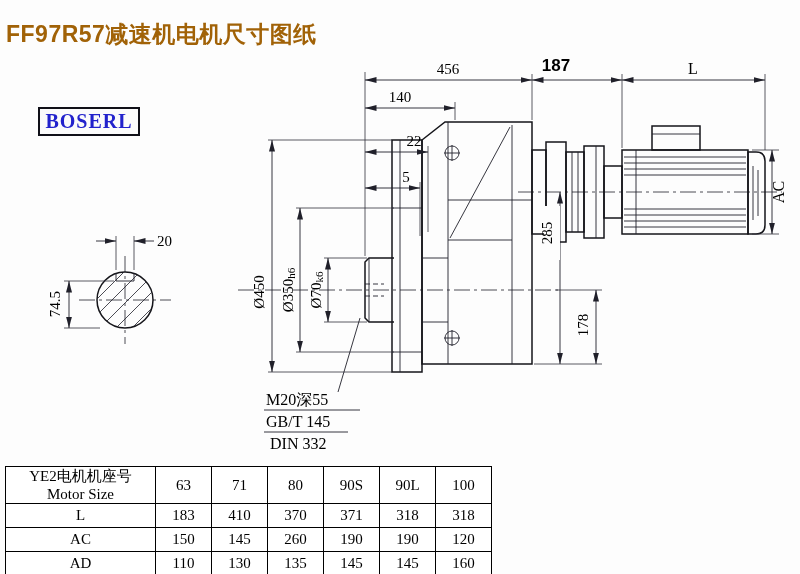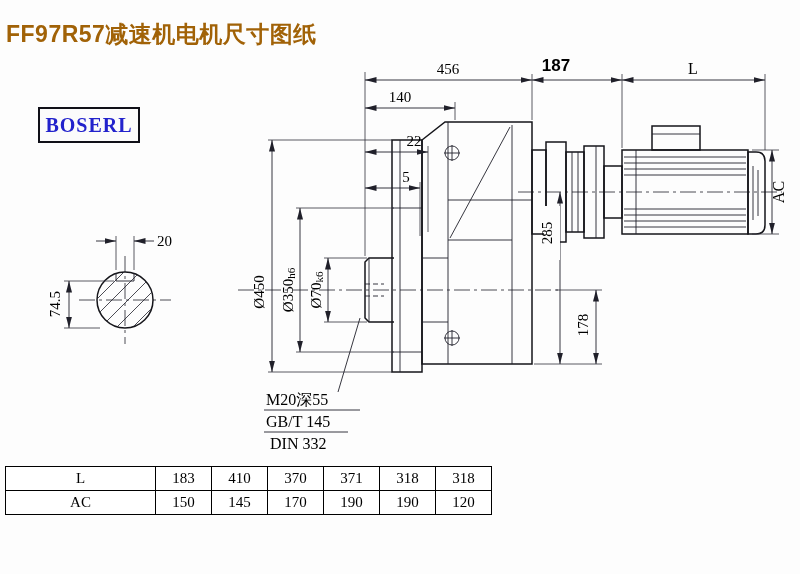--- a/index.html
+++ b/index.html
@@ -1,20 +1,20 @@
 <!DOCTYPE html>
 <html><head>
 <meta charset="utf-8">
 <style>
   * { margin:0; padding:0; box-sizing:border-box; }
   body { width:800px; height:574px; position:relative; background:#fdfdfd; overflow:hidden;
          font-family:"Liberation Sans", sans-serif; }
   .title { position:absolute; left:6px; top:2px; font:bold 23px "Liberation Sans", sans-serif;
            color:#a16207; letter-spacing:.5px;margin-top:17px; }
-  .logo { position:absolute; left:38px; top:107px; width:102px; height:36px;
+  .logo { position:absolute; left:38px; top:107px; width:102px; height:29px;
           border:2px solid #101018; background:#fbfbfb; display:flex; align-items:center;
           justify-content:center; }
   .logo span { font:bold 20px "Liberation Serif", serif; color:#2222cc; letter-spacing:1px; }
   svg.drawing { position:absolute; left:0; top:0; }
   
   .ol  { fill:none; stroke:#15151a; stroke-width:1.5; }
   .tl  { fill:none; stroke:#20202a; stroke-width:0.9; }
   .dim { fill:none; stroke:#20202a; stroke-width:0.9; }
   .ext { fill:none; stroke:#30303a; stroke-width:0.8; }
   .cl  { fill:none; stroke:#20202a; stroke-width:0.8; stroke-dasharray:16 4 3 4; }
@@ -207,32 +207,53 @@
     <text class="note" x="266" y="405">M20深55</text>
     <line class="tl" x1="264" y1="410" x2="360" y2="410"></line>
     <text class="note" x="266" y="427">GB/T 145</text>
     <line class="tl" x1="264" y1="432" x2="348" y2="432"></line>
     <text class="note" x="270" y="449">DIN 332</text>
   </g>
 </svg>
 
 <table class="size-table">
   <tbody>
+    <tr class="hdr">
+      <th class="c1">
+        <div>YE2电机机座号</div>
+        <div>Motor Size</div>
+      </th>
+      <th class="cv">63</th>
+      <th class="cv">71</th>
+      <th class="cv">80</th>
+      <th class="cv">90S</th>
+      <th class="cv">90L</th>
+      <th class="cv">100</th>
+    </tr>
     <tr class="row">
       <td class="c1">L</td>
       <td class="cv">183</td>
       <td class="cv">410</td>
       <td class="cv">370</td>
       <td class="cv">371</td>
       <td class="cv">318</td>
       <td class="cv">318</td>
     </tr>
     <tr class="row">
       <td class="c1">AC</td>
       <td class="cv">150</td>
       <td class="cv">145</td>
-      <td class="cv">170</td>
+      <td class="cv">260</td>
       <td class="cv">190</td>
       <td class="cv">190</td>
       <td class="cv">120</td>
     </tr>
+    <tr class="row">
+      <td class="c1">AD</td>
+      <td class="cv">110</td>
+      <td class="cv">130</td>
+      <td class="cv">135</td>
+      <td class="cv">145</td>
+      <td class="cv">145</td>
+      <td class="cv">160</td>
+    </tr>
   </tbody>
 </table>
 
 </body></html>

